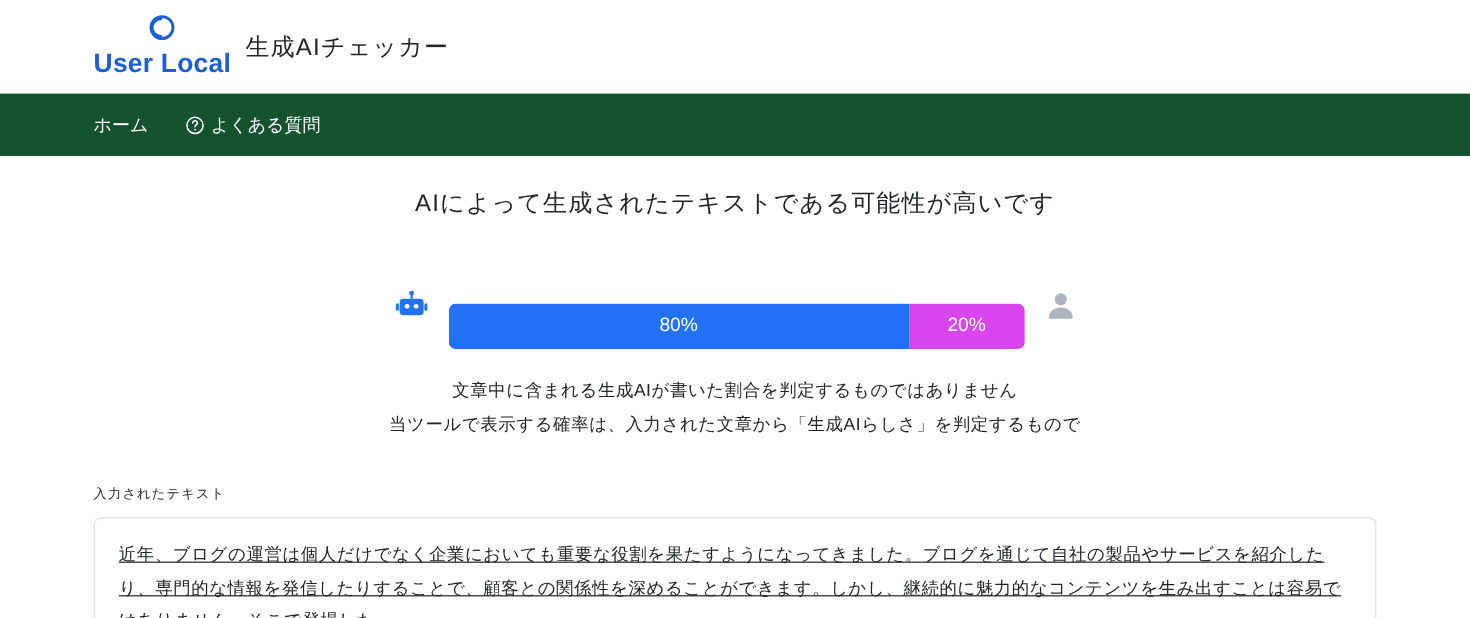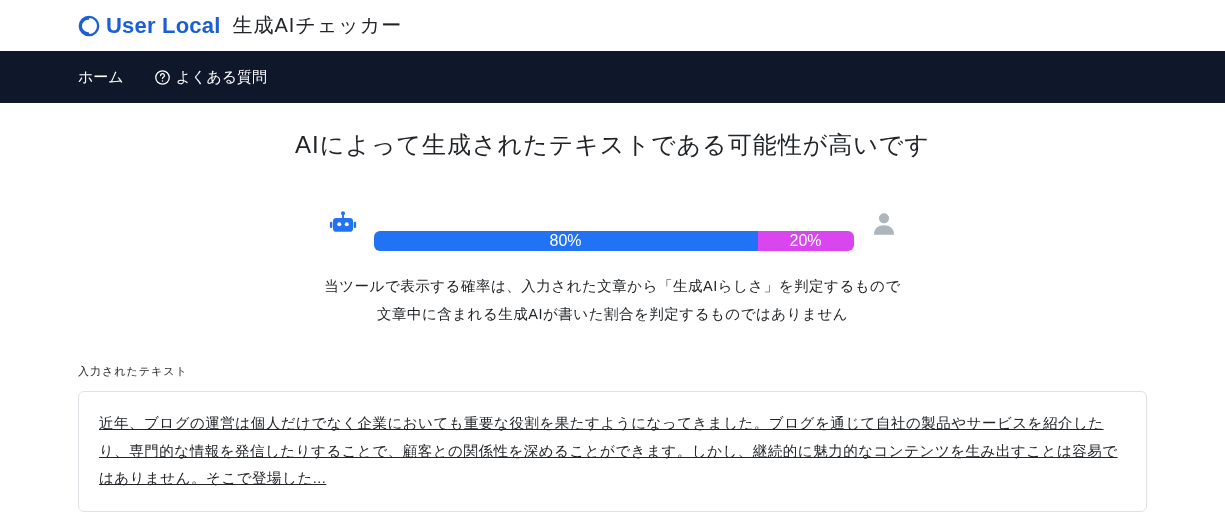--- a/index.html
+++ b/index.html
@@ -12,40 +12,41 @@
     .top-header {
       display: flex;
       align-items: center;
       padding: 12px 78px;
       background: #fff;
     }
     .logo-wrap {
       display: flex;
       align-items: center;
       gap: 6px;
+      flex-direction: column;
     }
     .logo-mark {
       width: 22px;
       height: 22px;
     }
     .logo-text {
       font-size: 22px;
       font-weight: 700;
       color: #1a5fd6;
       letter-spacing: 0.2px;
     }
     .app-title {
       margin-left: 12px;
       font-size: 20px;
       font-weight: 400;
       color: #212529;
       letter-spacing: 1px;
     }
     .nav-bar {
-      background: #0f172a;
+      background: #14532d;
       display: flex;
       align-items: center;
       padding: 0 78px;
       height: 52px;
       gap: 30px;
     }
     .nav-link {
       color: #fff;
       font-size: 15px;
       display: flex;
@@ -55,21 +56,21 @@
     }
     .nav-link .qicon {
       display: inline-flex;
       align-items: center;
     }
     .content {
       padding: 26px 78px 30px 78px;
     }
     .result-heading {
       text-align: center;
-      font-size: 24px;
+      font-size: 20px;
       font-weight: 400;
       color: #212529;
       letter-spacing: 1px;
       margin-bottom: 34px;
     }
     .gauge-row {
       display: flex;
       align-items: center;
       justify-content: center;
       gap: 16px;
@@ -80,21 +81,21 @@
       height: 30px;
       color: #2172f5;
     }
     .human-icon {
       width: 28px;
       height: 28px;
       color: #adb5bd;
     }
     .bar {
       width: 480px;
-      height: 20px;
+      height: 38px;
       display: flex;
       border-radius: 6px;
       overflow: hidden;
       font-size: 16px;
       font-weight: 500;
       margin-top: 36px;
     }
     .bar-ai {
       background: #2172f5;
       color: #fff;
@@ -192,20 +193,20 @@
     </div>
     <span class="human-icon">
       <svg viewBox="0 0 24 24" width="28" height="28" fill="#adb5bd">
         <circle cx="12" cy="8" r="4.3"></circle>
         <path d="M3.5 21c0-4.2 3.8-7 8.5-7s8.5 2.8 8.5 7v1H3.5z"></path>
       </svg>
     </span>
   </div>
 
   <div class="disclaimer">
+    <div>文章中に含まれる生成AIが書いた割合を判定するものではありません</div>
     <div>当ツールで表示する確率は、入力された文章から「生成AIらしさ」を判定するもので</div>
-    <div>文章中に含まれる生成AIが書いた割合を判定するものではありません</div>
   </div>
 
   <div class="section-label">入力されたテキスト</div>
   <div class="text-box">近年、ブログの運営は個人だけでなく企業においても重要な役割を果たすようになってきました。ブログを通じて自社の製品やサービスを紹介したり、専門的な情報を発信したりすることで、顧客との関係性を深めることができます。しかし、継続的に魅力的なコンテンツを生み出すことは容易ではありません。そこで登場した...</div>
 
 </div>
 
 </body></html>

